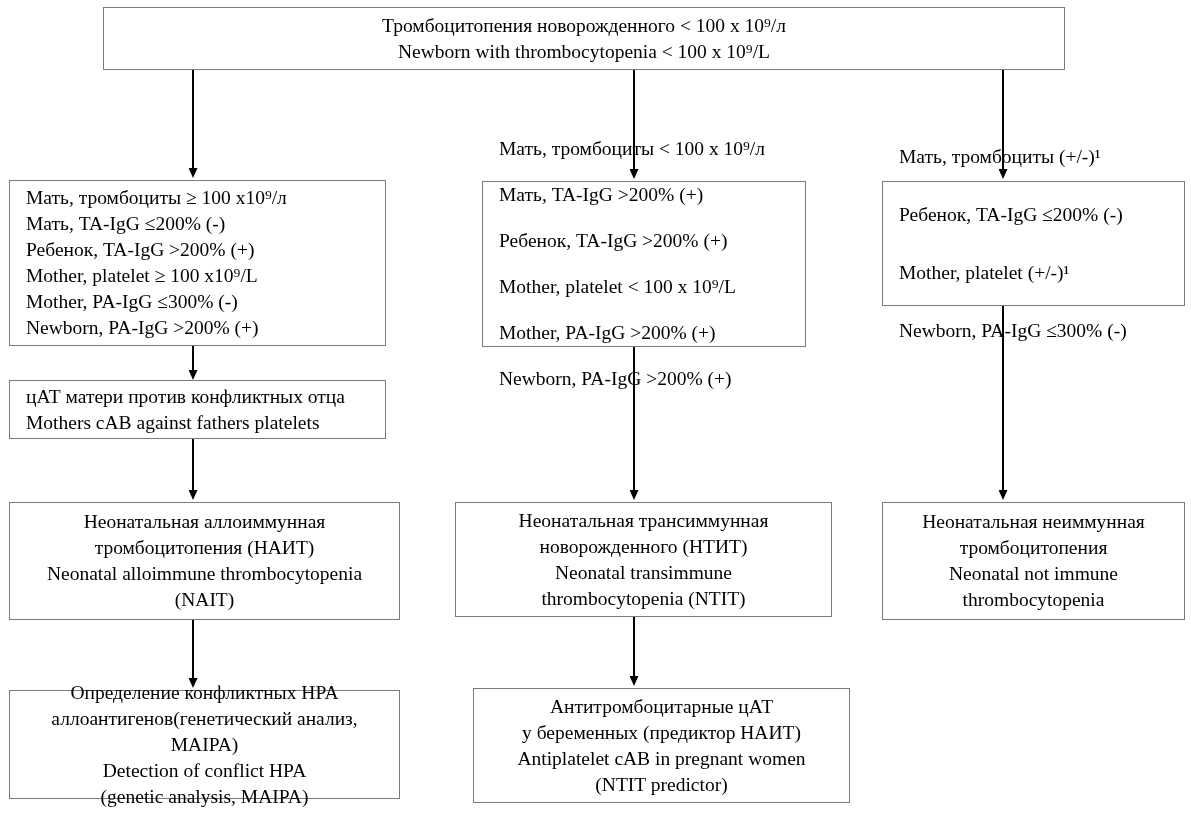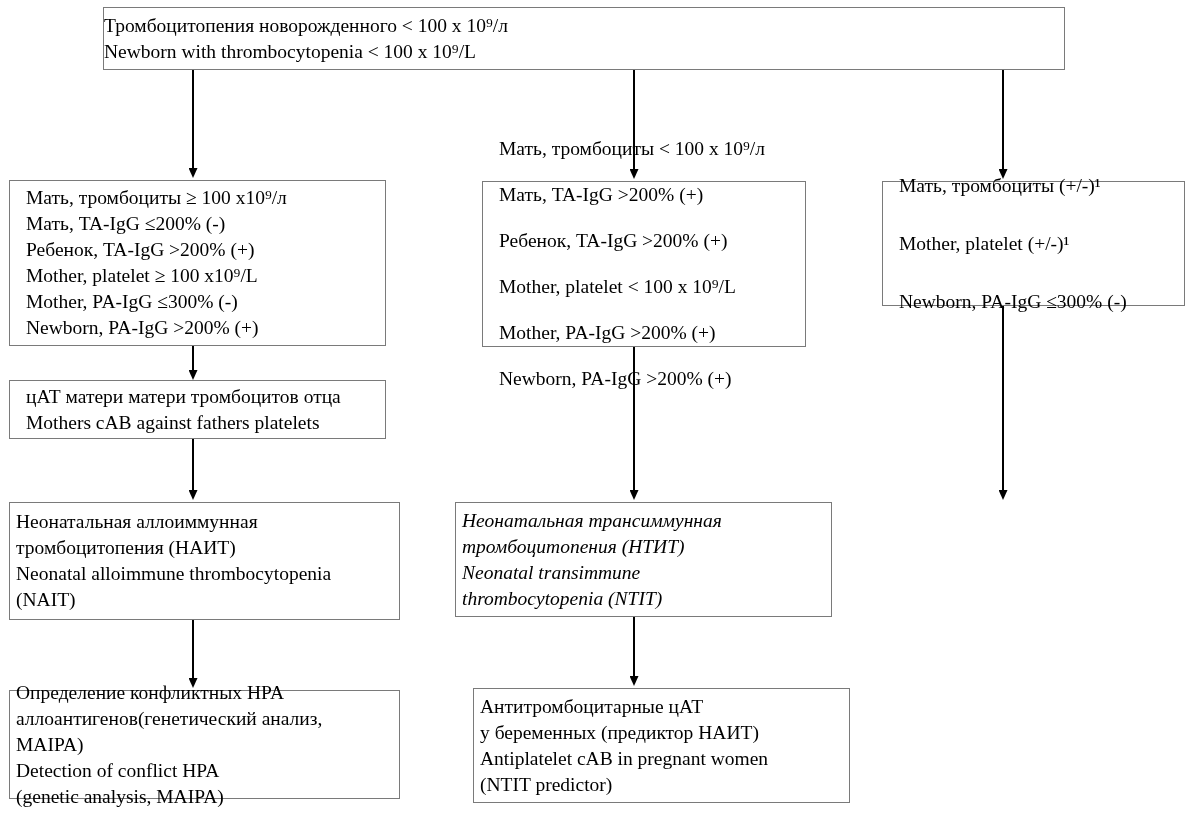--- a/index.html
+++ b/index.html
@@ -23,21 +23,21 @@
     background: #ffffff;
     display: flex;
     flex-direction: column;
     justify-content: center;
   }
   .node .line {
     font-size: 19.5px;
     line-height: 26px;
     white-space: nowrap;
   }
-  .node.center .line { text-align: left; }
+  .node.center .line { text-align: center; }
   .node.left-align { padding-left: 16px; }
   .node.left-align .line { text-align: left; }
   .node.pad-c { padding-left: 6px; padding-right: 6px; }
   .conn {
     position: absolute;
   }
   .conn svg { display: block; }
 </style>
 </head>
 <body>
@@ -108,43 +108,50 @@
     <div class="line">Мать, тромбоциты &lt; 100 x 10⁹/л</div>
     <div class="line">Мать, TA-IgG  &gt;200% (+)</div>
     <div class="line">Ребенок, TA-IgG  &gt;200% (+)</div>
     <div class="line">Mother, platelet &lt; 100 x 10⁹/L</div>
     <div class="line">Mother,  PA-IgG  &gt;200% (+)</div>
     <div class="line">Newborn, PA-IgG &gt;200% (+)</div>
   </div>
 
   <div class="node left-align" style="left:882px; top:181px; width:303px; height:125px;gap:32px;">
     <div class="line">Мать, тромбоциты (+/-)¹</div>
+    <div class="line">Ребенок, TA-IgG ≤200% (-)</div>
     <div class="line">Mother, platelet (+/-)¹</div>
     <div class="line">Newborn, PA-IgG ≤300% (-)</div>
   </div>
 
   <div class="node left-align" style="left:9px; top:380px; width:377px; height:59px;">
-    <div class="line">цАТ матери матери тромбоцитов отца</div>
+    <div class="line">цАТ матери против конфликтных отца</div>
     <div class="line">Mothers cAB against fathers platelets</div>
   </div>
 
   <div class="node center pad-c" style="left:9px; top:502px; width:391px; height:118px;">
     <div class="line">Неонатальная аллоиммунная</div>
     <div class="line">тромбоцитопения (НАИТ)</div>
     <div class="line">Neonatal alloimmune thrombocytopenia</div>
     <div class="line">(NAIT)</div>
   </div>
 
-  <div class="node center pad-c" style="left:455px; top:502px; width:377px; height:115px;font-style:italic;">
+  <div class="node center pad-c" style="left:455px; top:502px; width:377px; height:115px;">
     <div class="line">Неонатальная трансиммунная</div>
-    <div class="line">тромбоцитопения (НТИТ)</div>
+    <div class="line">новорожденного (НТИТ)</div>
     <div class="line">Neonatal transimmune</div>
     <div class="line">thrombocytopenia (NTIT)</div>
   </div>
 
+  <div class="node center pad-c" style="left:882px; top:502px; width:303px; height:118px;">
+    <div class="line">Неонатальная неиммунная</div>
+    <div class="line">тромбоцитопения</div>
+    <div class="line">Neonatal not immune</div>
+    <div class="line">thrombocytopenia</div>
+  </div>
 
   <div class="node center pad-c" style="left:9px; top:690px; width:391px; height:109px;">
     <div class="line">Определение конфликтных HPA</div>
     <div class="line">аллоантигенов(генетический анализ,</div>
     <div class="line">MAIPA)</div>
     <div class="line">Detection of conflict HPA</div>
     <div class="line">(genetic analysis, MAIPA)</div>
   </div>
 
   <div class="node center pad-c" style="left:473px; top:688px; width:377px; height:115px;">

